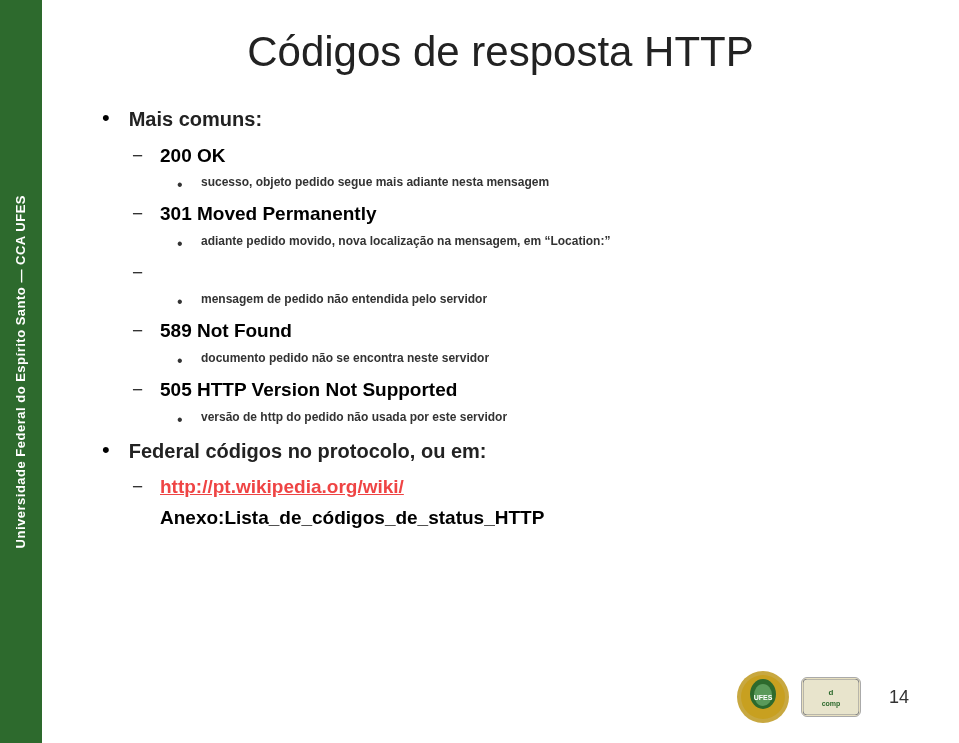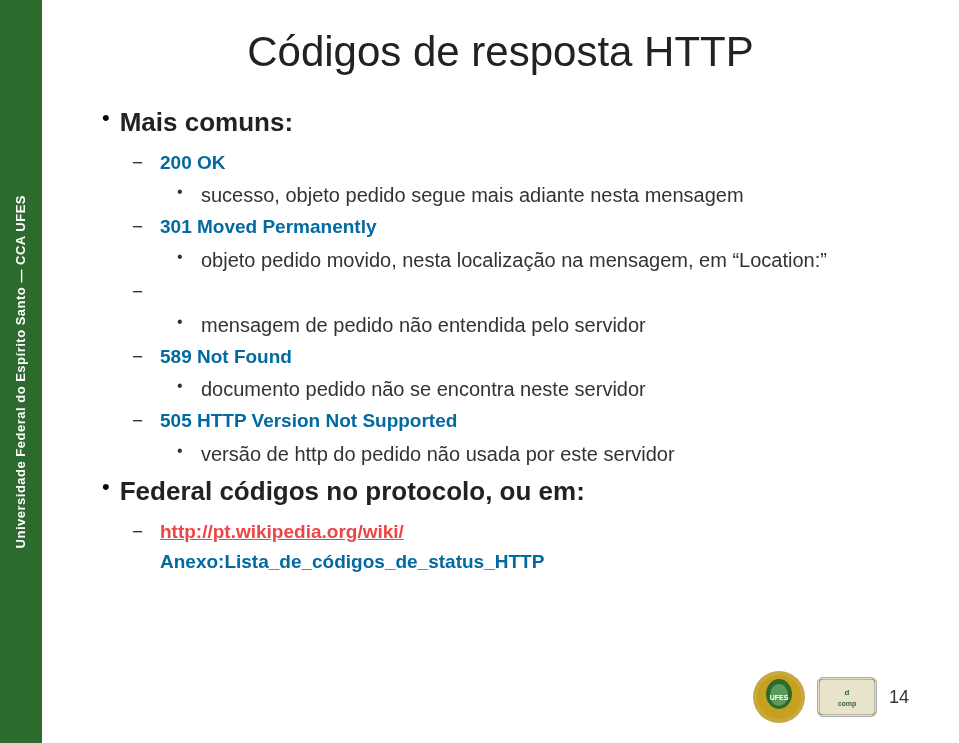--- a/index.html
+++ b/index.html
@@ -63,24 +63,25 @@
     }
 
     .bullet-dot-large {
       font-size: 22px;
       margin-right: 10px;
       margin-top: -2px;
       line-height: 1.3;
     }
 
     .bullet-text-large {
-      font-size: 26px;
+      font-size: 20px;
       font-weight: bold;
       color: #222222;
       line-height: 1.3;
+      margin-left: 9px;
     }
 
     .sub-list {
       margin-left: 30px;
       margin-bottom: 6px;
     }
 
     .sub-item {
       display: flex;
       align-items: flex-start;
@@ -91,21 +92,21 @@
       font-size: 19px;
       margin-right: 12px;
       color: #333333;
       min-width: 16px;
       line-height: 1.4;
     }
 
     .sub-item-text {
       font-size: 19px;
       font-weight: bold;
-      color: #0369a1;
+      color: #000000;
       line-height: 1.4;
     }
 
     .sub-sub-list {
       margin-left: 45px;
       margin-bottom: 4px;
     }
 
     .sub-sub-item {
       display: flex;
@@ -115,23 +116,24 @@
 
     .bullet-dot-small {
       font-size: 16px;
       margin-right: 10px;
       color: #333333;
       min-width: 14px;
       line-height: 1.5;
     }
 
     .sub-sub-text {
-      font-size: 20px;
+      font-size: 12px;
       color: #333333;
       line-height: 1.5;
+      font-weight: bold;
     }
 
     .footer {
       display: flex;
       align-items: center;
       justify-content: flex-end;
       margin-top: 10px;
     }
 
     .logo-area {
@@ -161,20 +163,21 @@
       justify-content: center;
       font-size: 11px;
       font-weight: bold;
       color: #3a5a3a;
       border: 1px solid #aaa;
     }
 
     .page-number {
       font-size: 18px;
       color: #333333;
+      margin-left: 16px;
     }
 
     .link-text {
       color: #ef4444;
       text-decoration: underline;
     }
   </style>
 </head>
 <body>
 
@@ -205,21 +208,21 @@
         </div>
       </div>
 
       <div class="sub-item">
         <span class="dash">−</span>
         <span class="sub-item-text">301 Moved Permanently</span>
       </div>
       <div class="sub-sub-list">
         <div class="sub-sub-item">
           <span class="bullet-dot-small">•</span>
-          <span class="sub-sub-text">objeto pedido movido, nesta localização na mensagem, em “Location:”</span>
+          <span class="sub-sub-text">adiante pedido movido, nova localização na mensagem, em “Location:”</span>
         </div>
       </div>
 
       <div class="sub-item">
         <span class="dash">−</span>
       </div>
       <div class="sub-sub-list">
         <div class="sub-sub-item">
           <span class="bullet-dot-small">•</span>
           <span class="sub-sub-text">mensagem de pedido não entendida pelo servidor</span>

